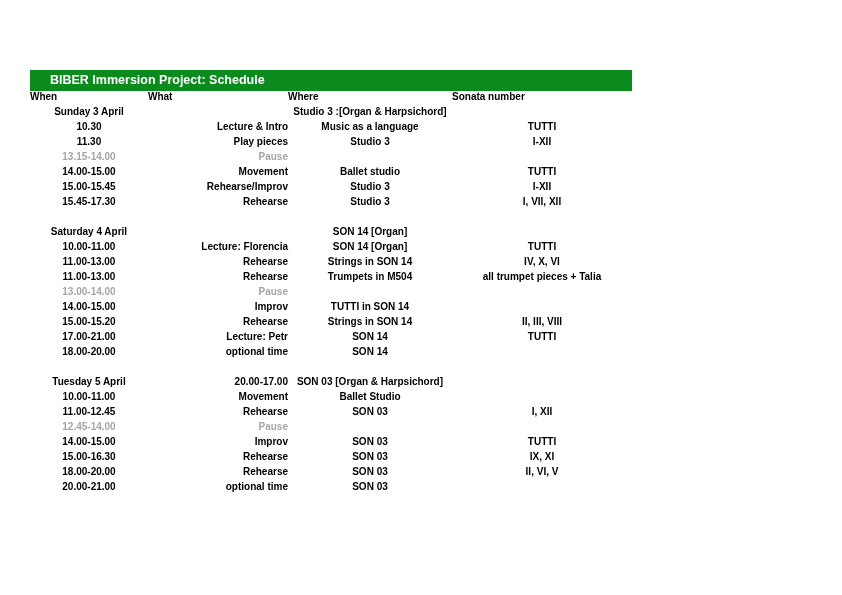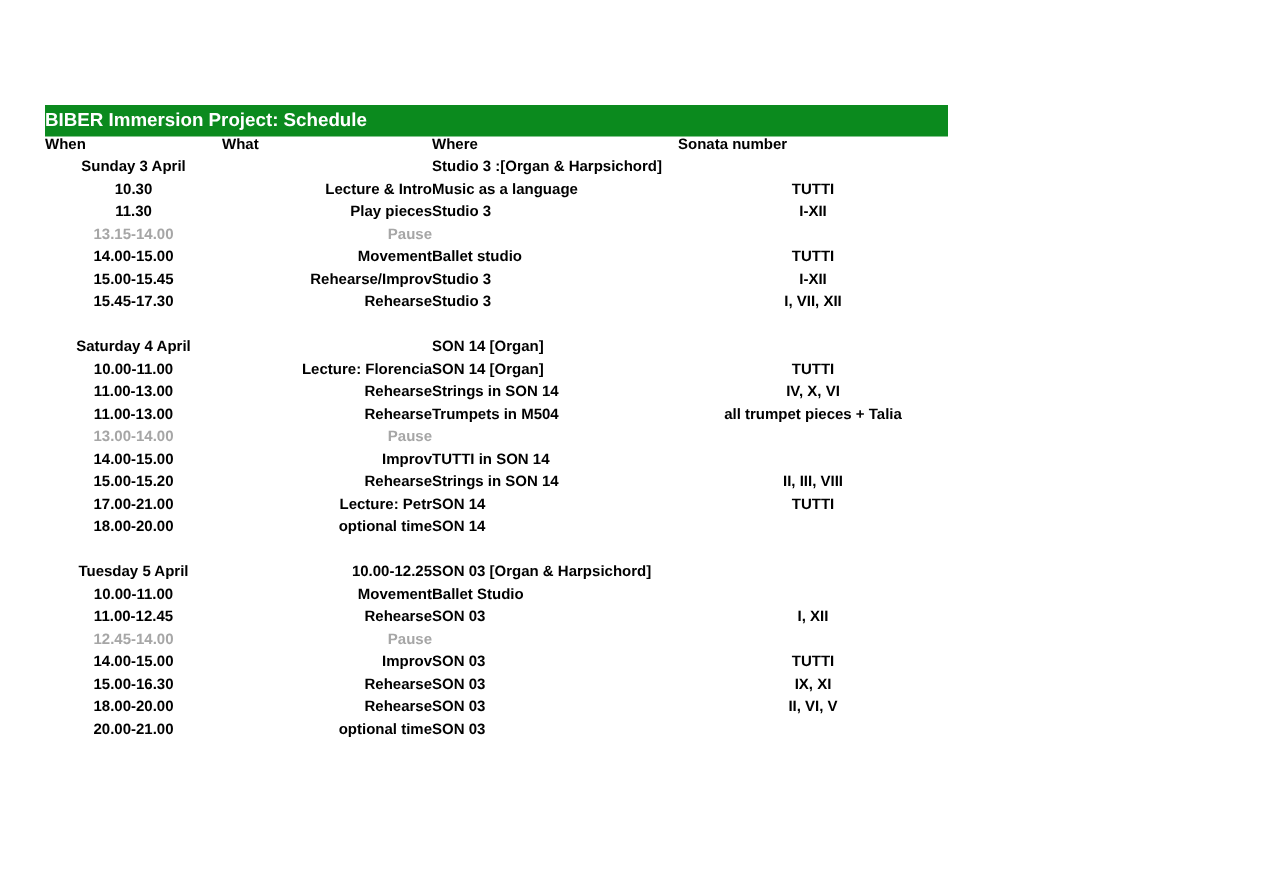--- a/index.html
+++ b/index.html
@@ -19,21 +19,21 @@
     position: absolute;
     left: 30px;
     top: 70px;
     width: 602px;
   }
   .title-bar {
     background: #0b8a1e;
     color: #ffffff;
     font-size: 12.5px;
     font-weight: bold;
-    padding: 3px 4px 4px 0;
+    padding: 3px 4px 4px 20px;
     line-height: 14px;
     width: 602px;
     box-sizing: border-box;
   }
   table.schedule {
     border-collapse: collapse;
     width: 602px;
     table-layout: fixed;
     font-size: 10px;
     font-weight: bold;
@@ -52,21 +52,21 @@
 
   .hdr td {
     text-align: left;
     font-weight: bold;
     font-size: 10px;
     padding-bottom: 2px;
     height: 17px;
   }
   .col-when  { text-align: center; padding-left: 1px; }
   .col-what  { text-align: right; }
-  .col-where { text-align: left; }
+  .col-where { text-align: center; }
   .col-son   { text-align: center; margin-top: 20px; }
 
   .pause td { color: #a6a6a6; }
   .spacer td { height: 15px; }
   .hdr-when { text-align: center; }
 </style>
 </head>
 <body>
 
 <div class="sheet">
@@ -192,21 +192,21 @@
           <td class="col-son"></td>
         </tr>
         <tr class="spacer">
           <td class="col-when"></td>
           <td class="col-what"></td>
           <td class="col-where"></td>
           <td class="col-son"></td>
         </tr>
         <tr>
           <td class="col-when">Tuesday 5 April</td>
-          <td class="col-what">10.00-12.25</td>
+          <td class="col-what">20.00-17.00</td>
           <td class="col-where">SON 03 [Organ &amp; Harpsichord]</td>
           <td class="col-son"></td>
         </tr>
         <tr>
           <td class="col-when">10.00-11.00</td>
           <td class="col-what">Movement</td>
           <td class="col-where">Ballet Studio</td>
           <td class="col-son"></td>
         </tr>
         <tr>

